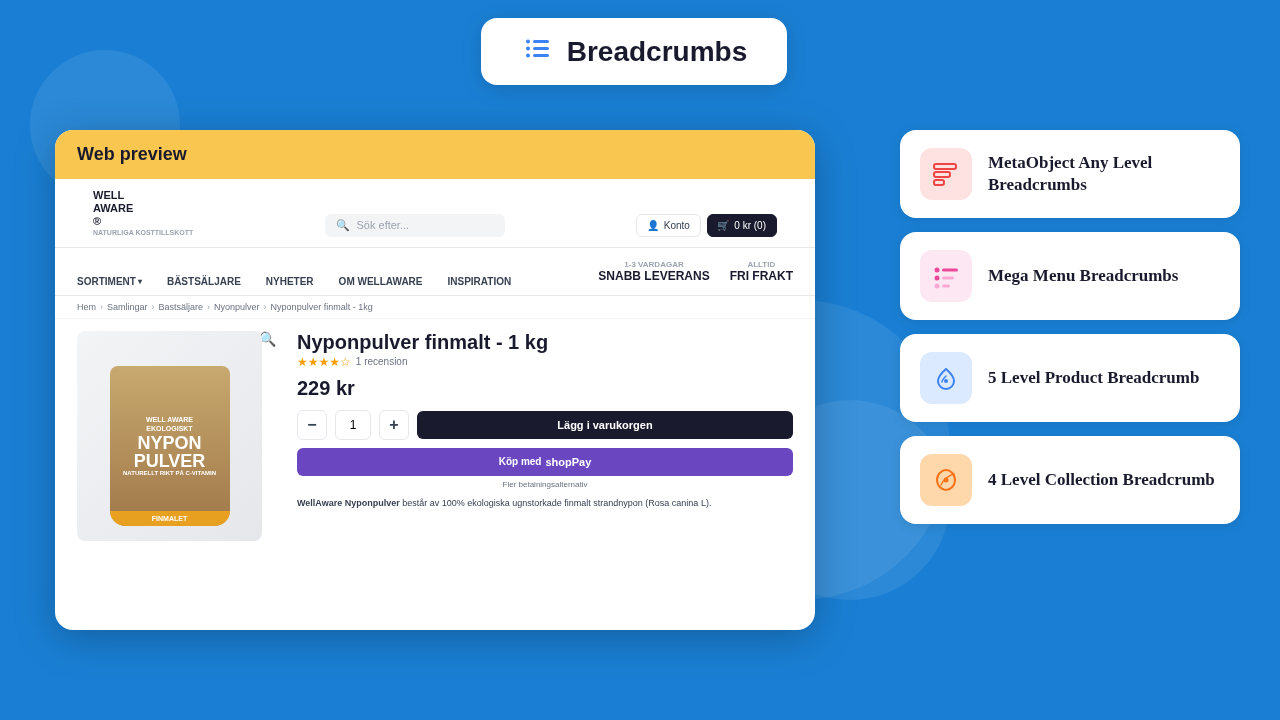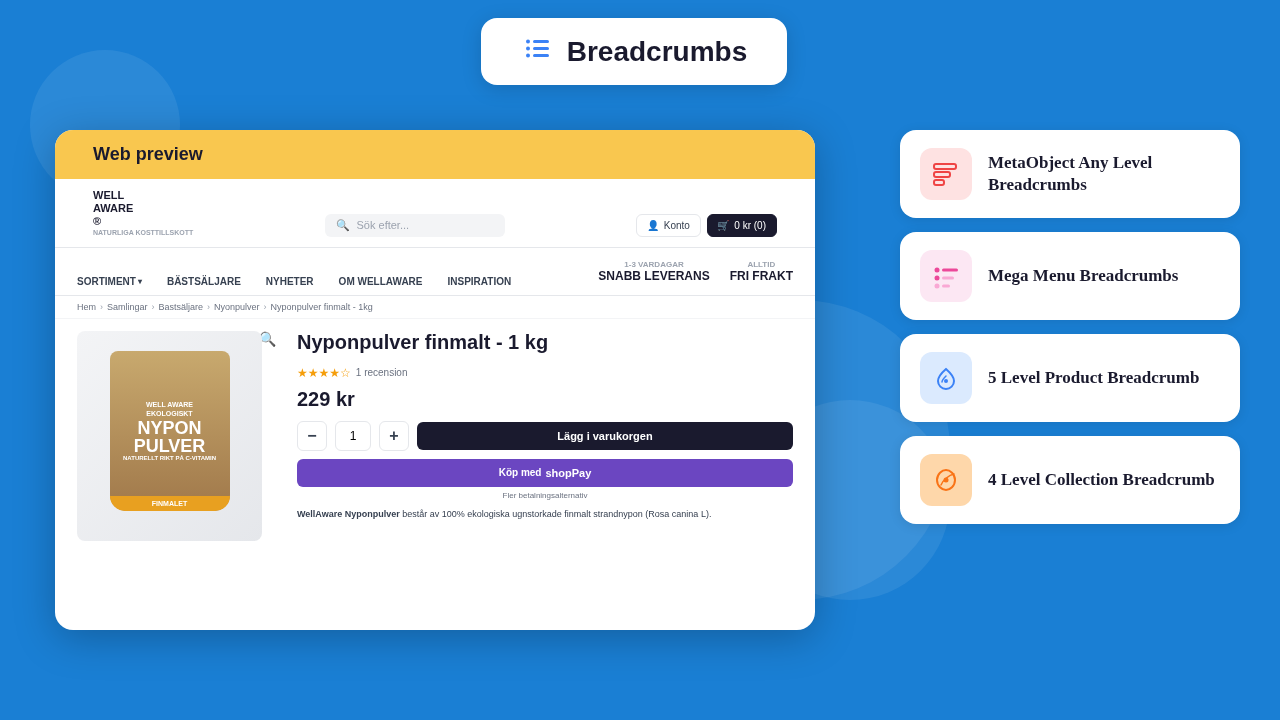--- a/index.html
+++ b/index.html
@@ -58,21 +58,21 @@
       left: 55px;
       width: 760px;
       height: 500px;
       background: white;
       border-radius: 18px;
       overflow: hidden;
       box-shadow: 0 8px 40px rgba(0,0,0,0.25);
     }
     .preview-header {
       background: #f9c74f;
-      padding: 14px 38px;
+      padding: 14px 22px;
       font-size: 18px;
       font-weight: 700;
       color: #1a1a2e;
     }
     .preview-body {
       background: white;
       padding: 0;
     }
 
     
@@ -174,21 +174,21 @@
       color: #6b7280;
     }
     .product-img-placeholder {
       width: 185px;
       height: 210px;
       background: linear-gradient(135deg, #f3f4f6 0%, #e5e7eb 100%);
       border-radius: 8px;
       display: flex;
       flex-direction: column;
       align-items: center;
-      justify-content: flex-start;
+      justify-content: center;
       overflow: hidden;
       position: relative;
     }
     .nypon-bag {
       width: 120px;
       height: 160px;
       background: linear-gradient(180deg, #c8a96e 0%, #a0784a 100%);
       border-radius: 8px 8px 16px 16px;
       position: relative;
       display: flex;
@@ -228,21 +228,21 @@
       font-size: 7px;
       font-weight: 700;
       color: white;
     }
 
     .product-details { flex: 1; }
     .product-name {
       font-size: 20px;
       font-weight: 700;
       color: #1a1a2e;
-      margin-bottom: 12px;
+      margin-bottom: 1px;
     }
     .product-rating {
       display: flex;
       align-items: center;
       gap: 5px;
       margin-bottom: 8px;
     }
     .stars { color: #f59e0b; font-size: 12px; }
     .review-count { font-size: 10px; color: #6b7280; }
     .product-price {

